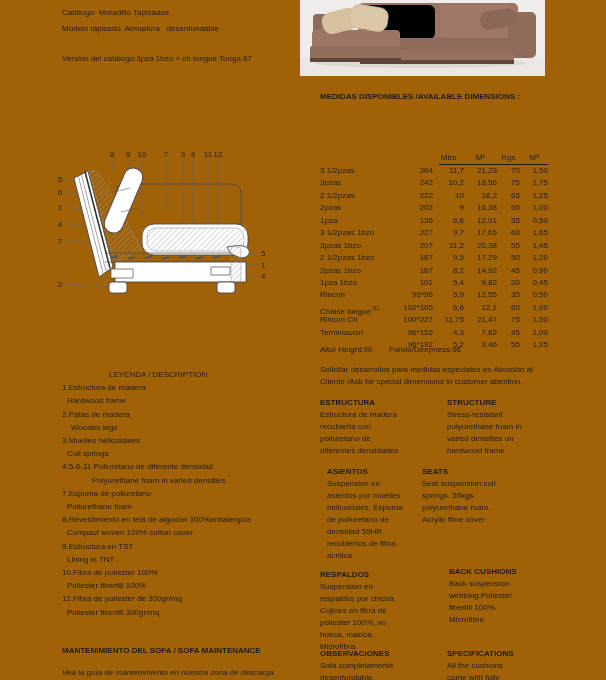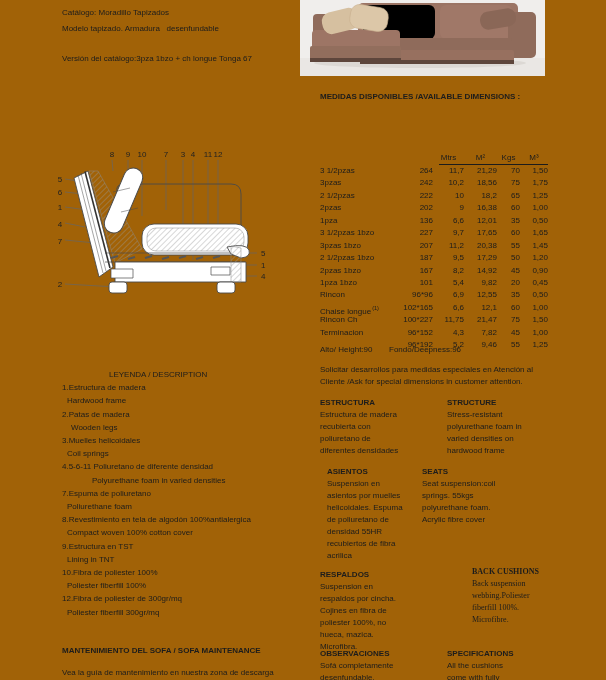--- a/index.html
+++ b/index.html
@@ -39,27 +39,27 @@
   .leg-en{padding-left:5px;}
 
   
   .detail{position:absolute;width:124px;line-height:12px;}
   .detail .hd{font-weight:bold;}
   .d-estructura{left:320px;top:397px;}
   .d-structure{left:447px;top:397px;}
   .d-asientos{left:320px;top:466px;margin-left:7px;}
   .d-seats{left:422px;top:466px;}
   .d-respaldos{left:320px;top:569px;}
-  .d-backcushions{left:472px;top:566px;font-family:Liberation Serif, serif;}
+  .d-backcushions{left:449px;top:566px;}
   .d-observaciones{left:320px;top:648px;}
   .d-specifications{left:447px;top:648px;}
 
   
   .maint-title{position:absolute;left:62px;top:646px;font-weight:bold;}
-  .maint-body{position:absolute;left:62px;top:668px;}
+  .maint-body{position:absolute;left:62px;top:668px;font-style:italic;}
 
   svg text{font-family:"Liberation Sans",sans-serif;}
 </style>
 </head>
 <body>
 
 <div class="page">
 
   <div class="hdr-line" style="top:8px">Catálogo: Moradillo Tapizados</div>
   <div class="hdr-line" style="top:24px">Modelo tapizado. Armadura   desenfundable</div>

